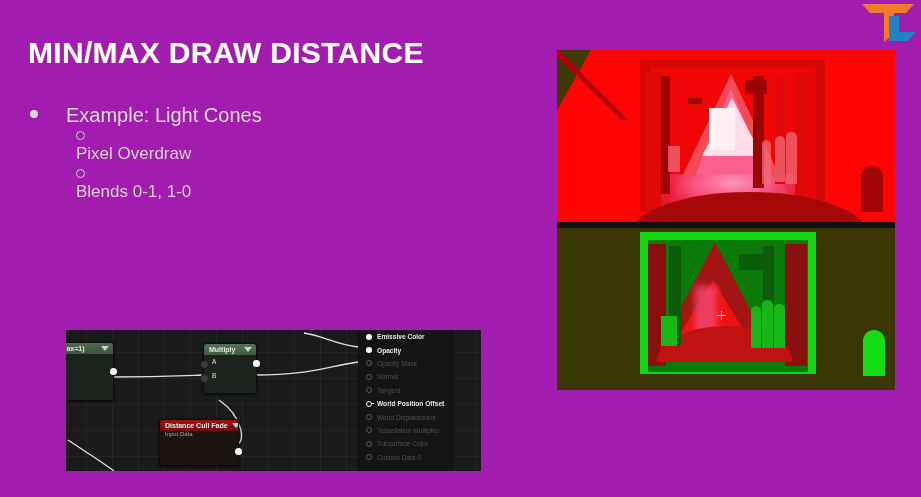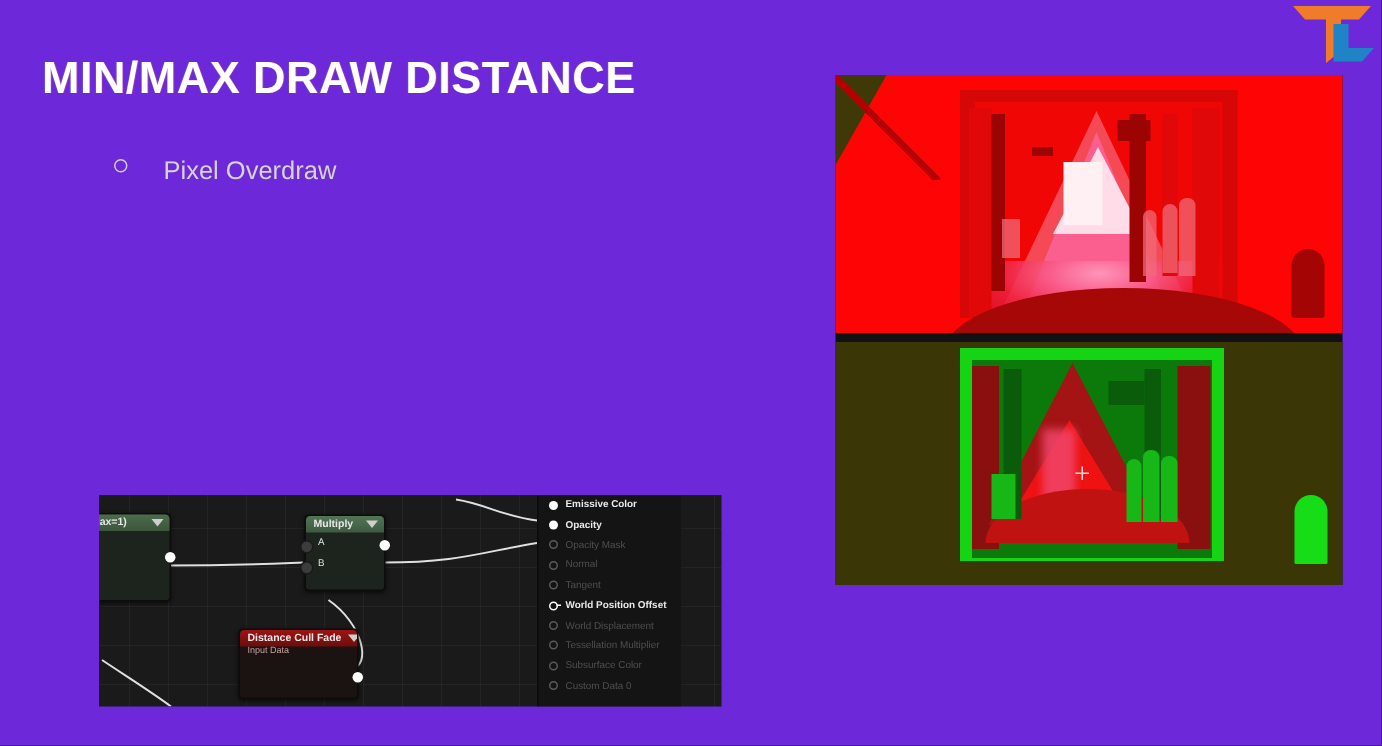--- a/index.html
+++ b/index.html
@@ -11,21 +11,21 @@
     width: 921px;
     height: 497px;
     overflow: hidden;
     font-family: "Liberation Sans", sans-serif;
     position: relative;
   }
 
   .slide {
     position: absolute;
     inset: 0;
-    background: #6d28d9;
+    background: #a21caf;
   }
 
   
   .logo {
     position: absolute;
     top: 2px;
     left: 856px;
     width: 62px;
     height: 40px;
   }
@@ -48,21 +48,21 @@
     position: absolute;
     left: 30px;
     top: 104px;
     width: 480px;
   }
   .bullet-row {
     display: flex;
     align-items: baseline;
     margin-bottom: 8px;
   }
-  .bullet-row.lvl2 { margin-left: 46px; margin-bottom: 9px; }
+  .bullet-row.lvl2 { margin-left: 46px; margin-bottom: 9px; flex-direction: column; }
 
   .marker {
     flex: 0 0 auto;
     width: 8px;
     height: 8px;
     margin-right: 28px;
     position: relative;
     top: -4px;
   }
   .marker.disc {
@@ -419,28 +419,36 @@
     <svg width="62" height="40" viewBox="0 0 62 40">
       <polygon points="6,2 58,2 50,11 38,11 38,32 28,40 28,11 14,11" fill="#ef7b2b"></polygon>
       <polygon points="33,14 43,14 43,30 60,30 52,39 33,39" fill="#2083c6"></polygon>
     </svg>
   </div>
 
   <div class="slide-title">MIN/MAX DRAW DISTANCE</div>
 
   <div class="bullets">
 
+    <div class="bullet-row">
+      <span class="marker disc"></span>
+      <span class="bullet-text">Example: Light Cones</span>
+    </div>
 
 
     <div class="bullet-row lvl2">
       <span class="marker circle"></span>
       <span class="bullet-text">Pixel Overdraw</span>
     </div>
 
 
+    <div class="bullet-row lvl2">
+      <span class="marker circle"></span>
+      <span class="bullet-text">Blends 0-1, 1-0</span>
+    </div>
 
   </div>
 
   <div class="viewports">
 
     <div class="vp vp-top">
       <div class="vp-corner"></div>
       <div class="vp-corner-edge"></div>
 
       <div class="r-frame"></div>

